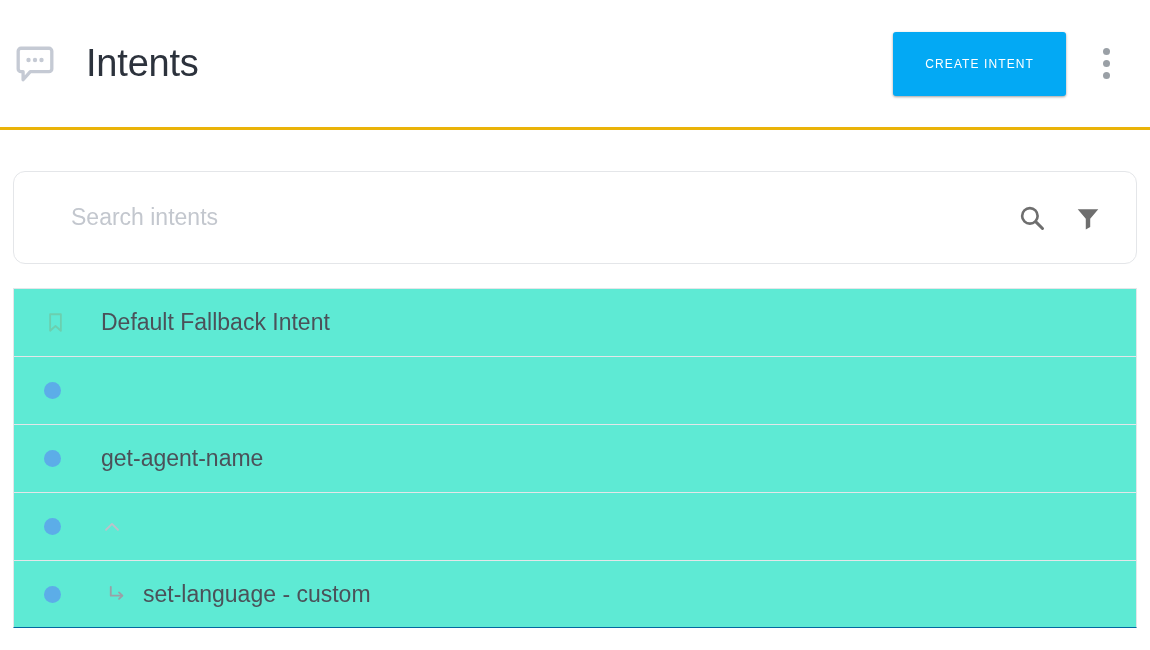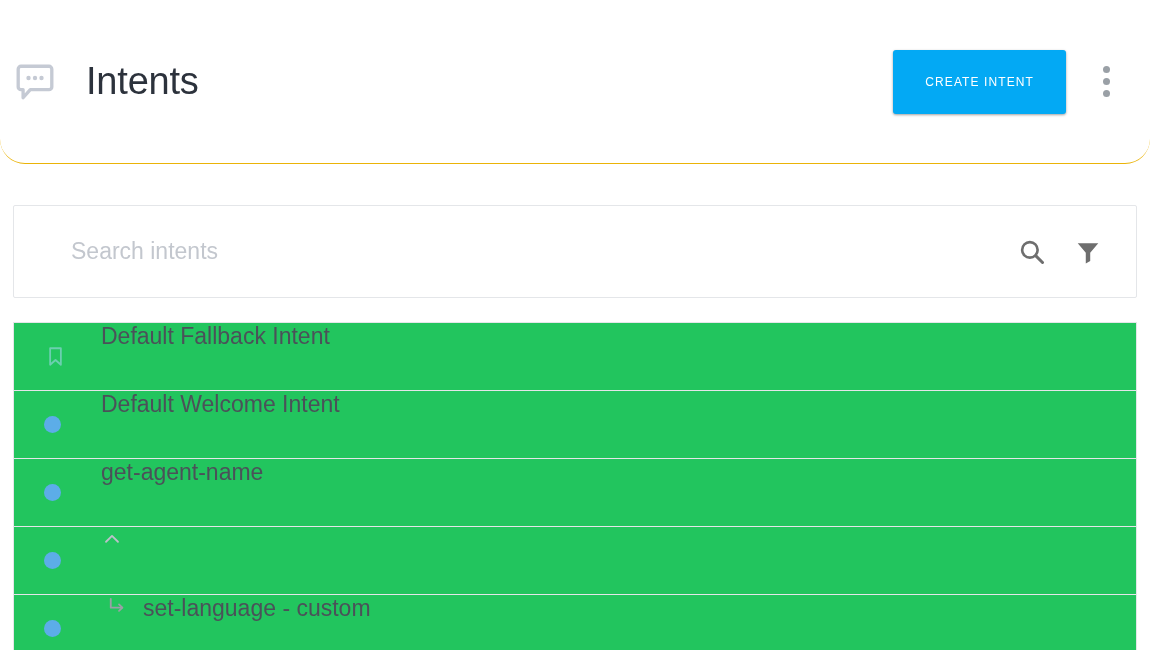--- a/index.html
+++ b/index.html
@@ -11,28 +11,27 @@
     height: 650px;
     background: #ffffff;
     font-family: "Liberation Sans", sans-serif;
     overflow: hidden;
     -webkit-font-smoothing: antialiased;
   }
 
   
   .header {
     position: relative;
-    height: 164px;
+    height: 130px;
     box-sizing: border-box;
     display: flex;
     align-items: center;
     padding: 0 22px 0 10px;
-    border-bottom: 1px solid #eab308;
+    border-bottom: 3px solid #eab308;
     background: #ffffff;
-    border-radius: 25px;
   }
   .header-left {
     display: flex;
     align-items: center;
     flex: 1 1 auto;
     min-width: 0;
   }
   .title-icon {
     width: 46px;
     height: 46px;
@@ -92,21 +91,21 @@
 
   
   .content {
     padding: 0;
   }
   .search-card {
     margin: 41px 13px 0 13px;
     height: 93px;
     box-sizing: border-box;
     border: 1px solid #e4e6e9;
-    border-radius: 2px;
+    border-radius: 12px;
     background: #ffffff;
     display: flex;
     align-items: center;
     padding: 0 26px 0 57px;
   }
   .search-input {
     flex: 1 1 auto;
     border: none;
     outline: none;
     font-family: "Liberation Sans", sans-serif;
@@ -139,22 +138,23 @@
   .intent-list {
     margin: 24px 13px 0 13px;
     display: flex;
     flex-direction: column;
   }
   .intent-row {
     height: 68px;
     box-sizing: border-box;
     border: 1px solid #e4e6e9;
     border-bottom: none;
-    background: #22c55e;
-    display: flex;
+    background: #5eead4;
+    display: flex;
+    align-items: center;
     padding-left: 30px;
     cursor: pointer;
   }
   .intent-row:last-child {
     border-bottom: 1px solid #0369a1;
   }
   .row-marker {
     width: 34px;
     flex: 0 0 auto;
     display: flex;
@@ -247,21 +247,20 @@
           <path d="M6.4 3.4h11.2v17.2L12 15.6l-5.6 5z" fill="none" stroke="#6BCFAF" stroke-width="1.9" stroke-linejoin="round"></path>
         </svg>
       </span>
       <span class="row-label">Default Fallback Intent</span>
     </div>
 
     <div class="intent-row">
       <span class="row-marker">
           <i class="dot"></i>
         </span>
-      <span class="row-label">Default Welcome Intent</span>
     </div>
 
     <div class="intent-row">
       <span class="row-marker">
           <i class="dot"></i>
         </span>
       <span class="row-label">get-agent-name</span>
     </div>
 
     <div class="intent-row">

